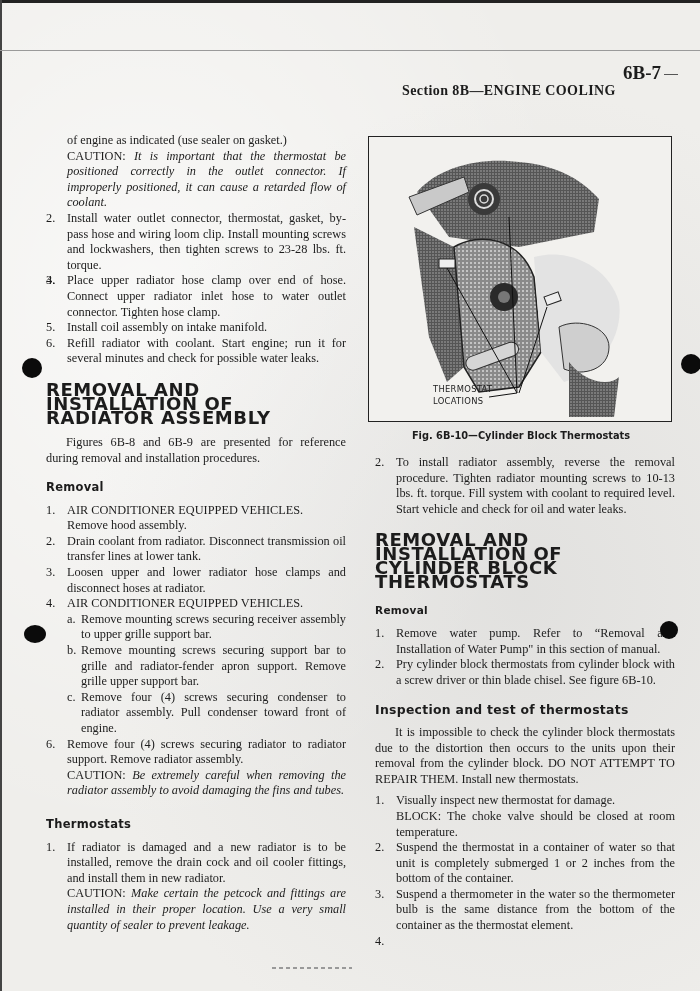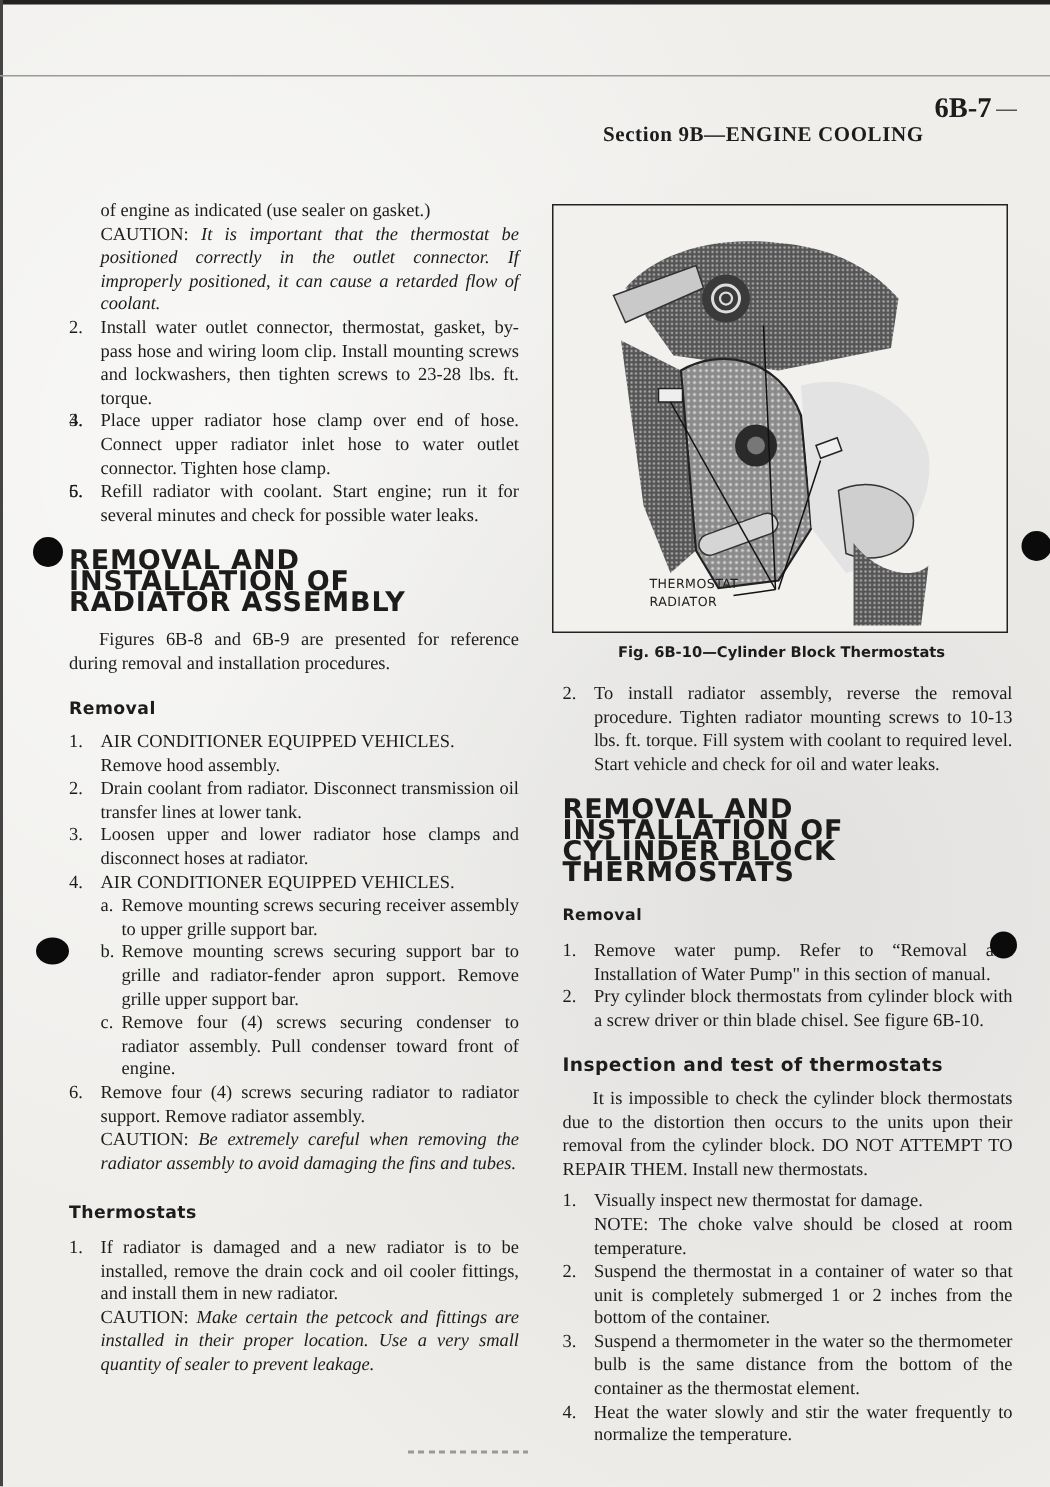--- a/index.html
+++ b/index.html
@@ -64,21 +64,21 @@
 </style>
 </head>
 <body>
 
 <div class="page">
   <div class="top-edge"></div>
   <div class="left-edge"></div>
   <div class="top-rule"></div>
 
   <div class="folio">6B-7</div>
-  <div class="running-head">Section 9B—ENGINE COOLING</div>
+  <div class="running-head">Section 8B—ENGINE COOLING</div>
 
   <div class="col col-left">
     <div class="cont">
       <span>of engine as indicated (use sealer on gasket.)</span><br>
       <span class="caution-label">CAUTION:</span>
       <span class="italic">It is important that the thermostat be positioned correctly in the outlet connector. If improperly positioned, it can cause a retarded flow of coolant.</span>
     </div>
 
     <div class="item">
       <span class="num">2.</span>
@@ -86,20 +86,21 @@
     </div>
     <div class="item">
       <span class="num">3.</span>
     </div>
     <div class="item">
       <span class="num">4.</span>
       <span>Place upper radiator hose clamp over end of hose. Connect upper radiator inlet hose to water outlet connector. Tighten hose clamp.</span>
     </div>
     <div class="item">
       <span class="num">5.</span>
+      <span>Install coil assembly on intake manifold.</span>
     </div>
     <div class="item">
       <span class="num">6.</span>
       <span>Refill radiator with coolant. Start engine; run it for several minutes and check for possible water leaks.</span>
     </div>
 
     <div class="h-major">
       <span>REMOVAL AND INSTALLATION OF</span><br>
       <span>RADIATOR ASSEMBLY</span>
     </div>
@@ -189,21 +190,21 @@
       <rect x="70" y="122" width="16" height="9" fill="#eee" stroke="#222"></rect>
       <rect x="175" y="160" width="15" height="9" fill="#eee" stroke="#222" transform="rotate(-20 175 160)"></rect>
 
       <line x1="78" y1="131" x2="148" y2="256" stroke="#111" stroke-width="1"></line>
       <line x1="140" y1="80" x2="148" y2="256" stroke="#111" stroke-width="1"></line>
       <line x1="178" y1="170" x2="150" y2="256" stroke="#111" stroke-width="1"></line>
       <line x1="120" y1="260" x2="148" y2="256" stroke="#111" stroke-width="1"></line>
     </svg>
     <div class="fig-label">
       <span>THERMOSTAT</span><br>
-      <span>RADIATOR</span>
+      <span>LOCATIONS</span>
     </div>
   </div>
   <div class="fig-caption">Fig. 6B-10—Cylinder Block Thermostats</div>
 
   <div class="col col-right">
     <div class="item">
       <span class="num">2.</span>
       <span>To install radiator assembly, reverse the removal procedure. Tighten radiator mounting screws to 10-13 lbs. ft. torque. Fill system with coolant to required level. Start vehicle and check for oil and water leaks.</span>
     </div>
 
@@ -222,33 +223,32 @@
       <span class="num">2.</span>
       <span>Pry cylinder block thermostats from cylinder block with a screw driver or thin blade chisel. See figure 6B-10.</span>
     </div>
 
     <div class="h-minor large">Inspection and test of thermostats</div>
     <div class="para">It is impossible to check the cylinder block thermostats due to the distortion then occurs to the units upon their removal from the cylinder block. DO NOT ATTEMPT TO REPAIR THEM. Install new thermostats.</div>
 
     <div class="item">
       <span class="num">1.</span>
       <span>Visually inspect new thermostat for damage.</span><br>
-      <span>NOTE: The choke valve should be closed at room temperature.</span>
+      <span>BLOCK: The choke valve should be closed at room temperature.</span>
     </div>
     <div class="item">
       <span class="num">2.</span>
       <span>Suspend the thermostat in a container of water so that unit is completely submerged 1 or 2 inches from the bottom of the container.</span>
     </div>
     <div class="item">
       <span class="num">3.</span>
       <span>Suspend a thermometer in the water so the thermometer bulb is the same distance from the bottom of the container as the thermostat element.</span>
     </div>
     <div class="item">
       <span class="num">4.</span>
-      <span>Heat the water slowly and stir the water frequently to normalize the temperature.</span>
     </div>
   </div>
 
   <div class="hole" style="left:22px; top:358px;"></div>
   <div class="hole" style="left:24px; top:625px; width:22px; height:18px;"></div>
   <div class="hole" style="left:681px; top:354px;"></div>
   <div class="hole" style="left:660px; top:621px; width:18px; height:18px;"></div>
   <div class="footer-mark"></div>
 </div>
 

